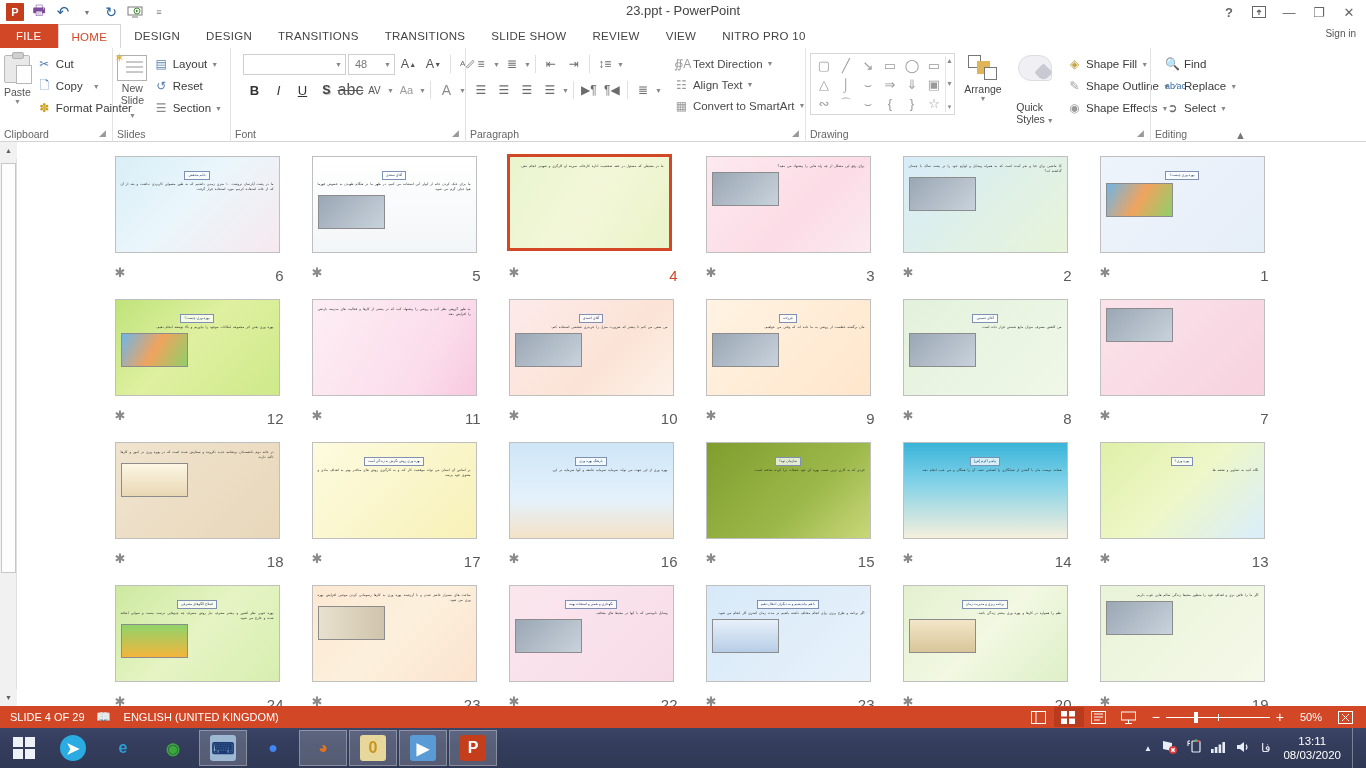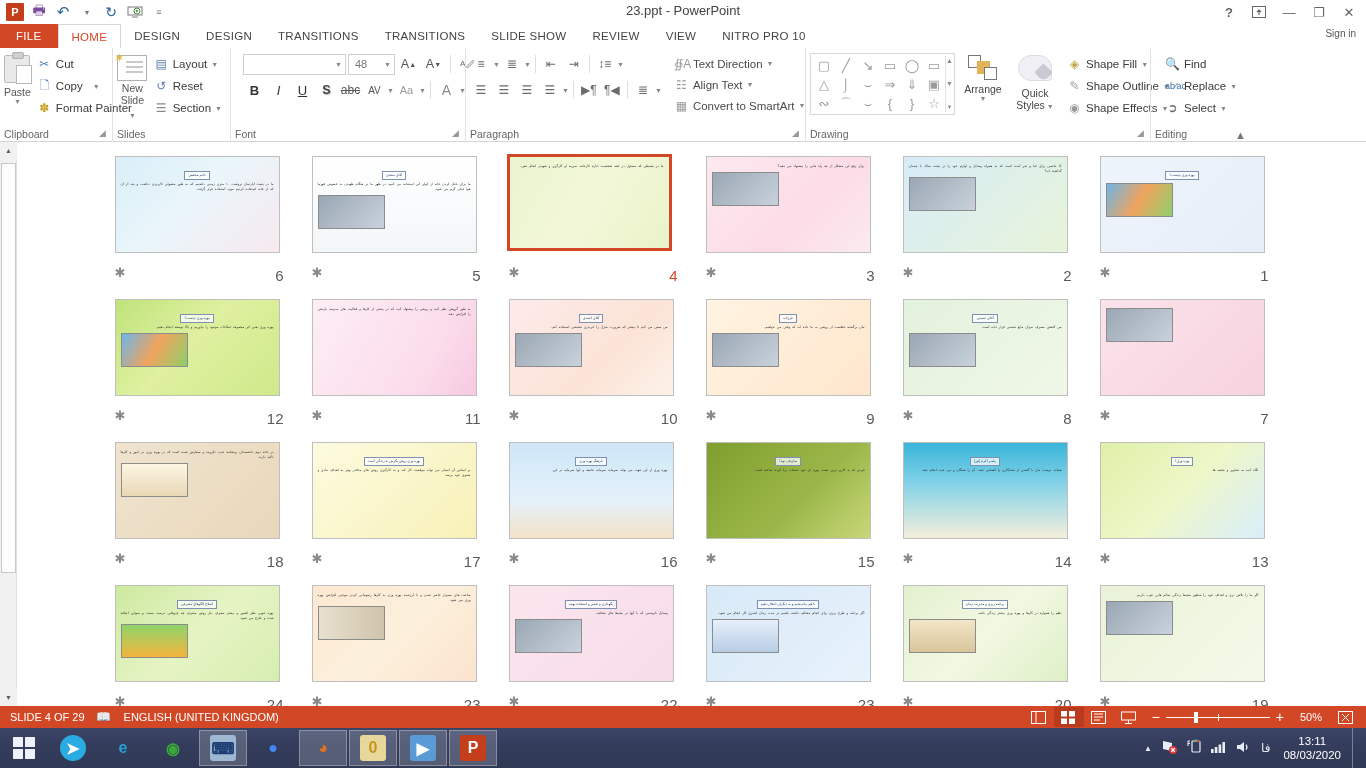--- a/index.html
+++ b/index.html
@@ -417,21 +417,21 @@
                   <text x="0" y="9" font-size="8" fill="#666">A</text>
                   <path d="M6 10 L13 3 L14 5 L8 11 Z" fill="#d9d9d9" stroke="#999" stroke-width=".7"></path>
                 </svg>
           </div>
         </div>
         <div class="font-row2">
           <div class="fbtn bold">B</div>
           <div class="fbtn ital">I</div>
           <div class="fbtn und">U</div>
           <div class="fbtn" style="font-weight:bold;color:#444;text-shadow:1px 1px 1px #bbb;">S</div>
-          <div class="fbtn" style="text-decoration:line-through;font-size:12px;">abc</div>
+          <div class="fbtn" style="text-decoration:line-through;font-size:16px;">abc</div>
           <div class="fbtn" style="font-size:10px;">AV</div>
           <span class="caret">▼</span>
           <div class="fbtn" style="font-size:11px;color:#9a9a9a;">Aa</div>
           <span class="caret">▼</span>
           <span class="vsep"></span>
           <div class="fbtn" style="font-size:14px;color:#8c8c8c;">A</div>
           <span class="caret">▼</span>
         </div>
       </div>
         </div>
@@ -530,21 +530,21 @@
           <div class="arrange-ic">
                 <i class="ar-a"></i>
                 <i class="ar-b"></i>
                 <i class="ar-c"></i>
               </div>
           <div style="font-size:10.5px;color:#444;margin-top:2px;">Arrange</div>
           <div style="font-size:7px;color:#888;">▼</div>
         </div>
         <div class="col" style="width:48px;align-items:center;">
           <div class="qs-ic"></div>
-          <div style="font-size:10.5px;color:#444;line-height:12px;text-align:center;margin-top:6px;">
+          <div style="font-size:10.5px;color:#444;line-height:12px;text-align:left;margin-top:20px;">
             <span>Quick</span><br>
             <span>Styles</span><span style="font-size:7px;color:#888"> ▼</span>
           </div>
         </div>
         <div class="draw-right">
           <div class="small-btn">
             <span class="gl fill-ic">◈</span>
             <span>Shape Fill</span>
             <span class="caret">▼</span>
           </div>

